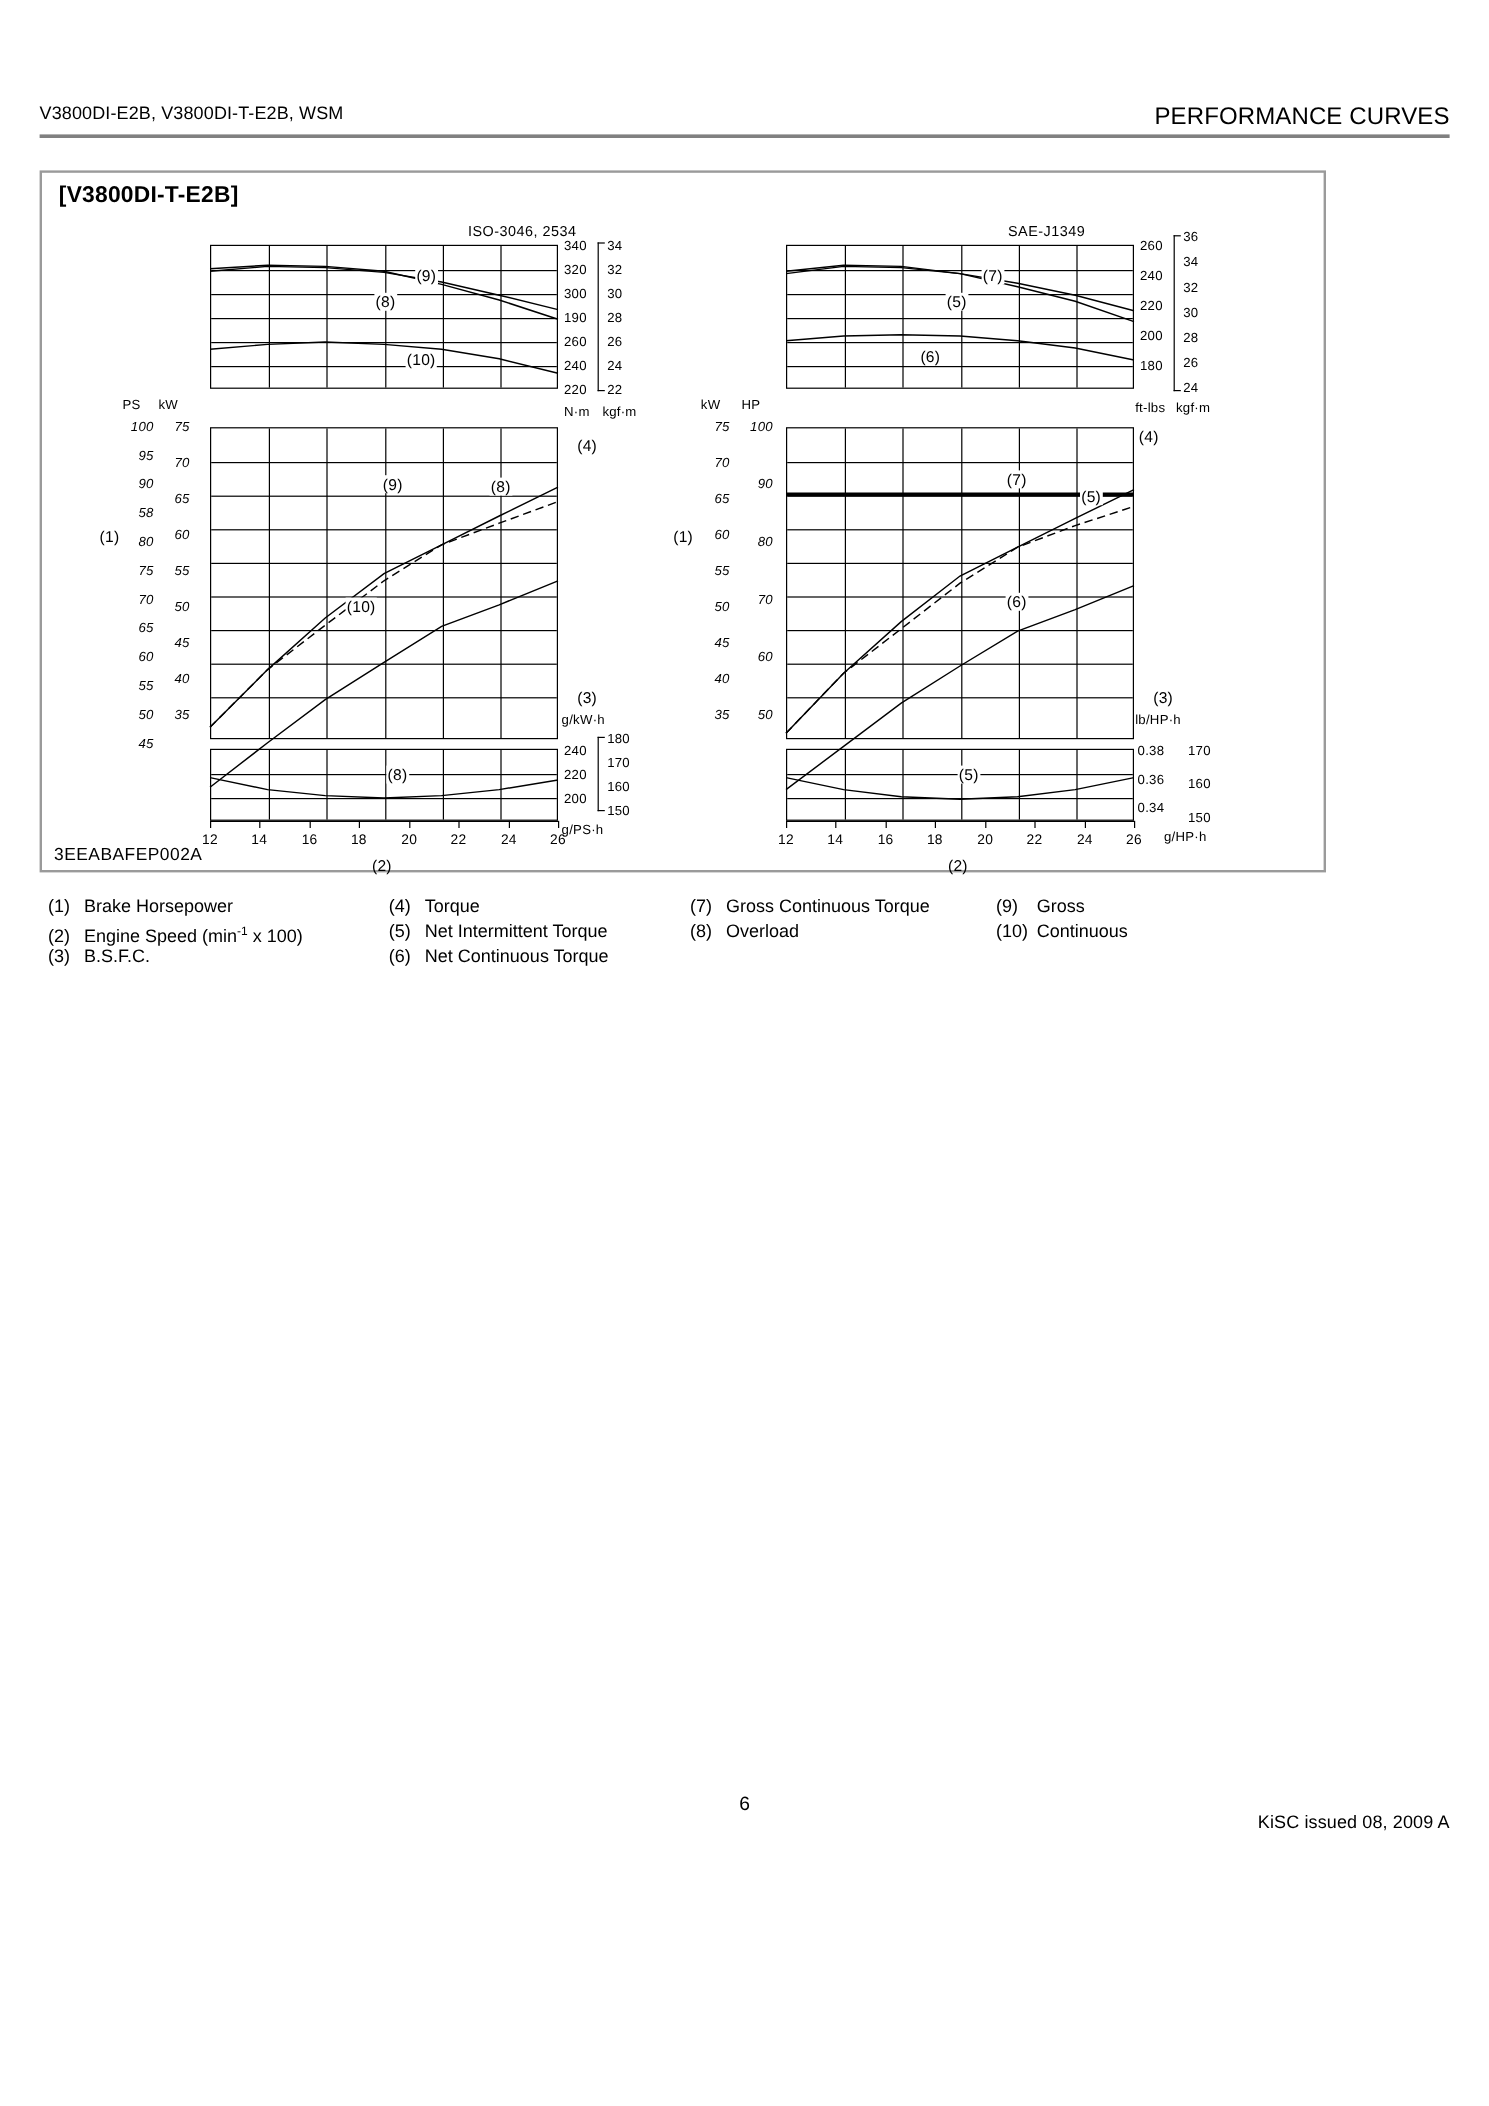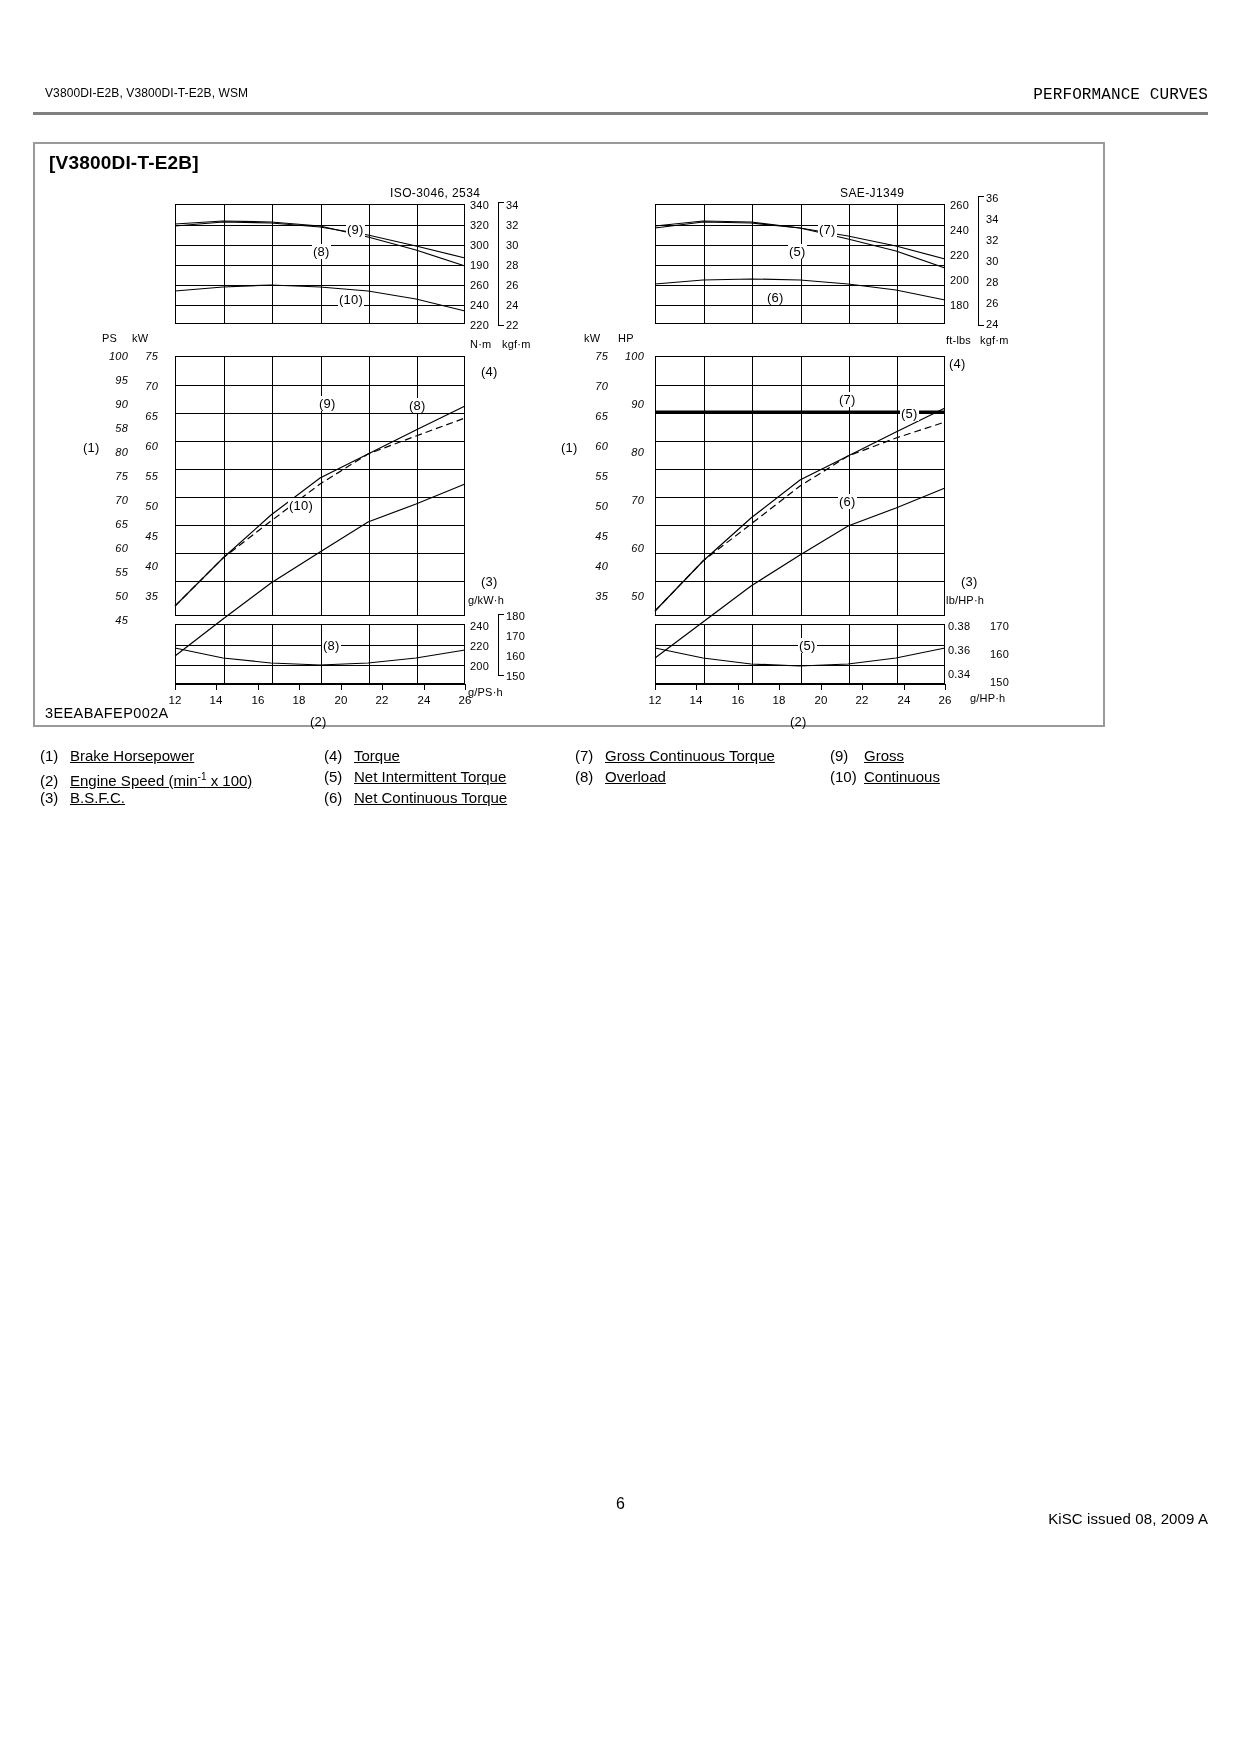--- a/index.html
+++ b/index.html
@@ -20,32 +20,31 @@
   
   .page-header {
     position: absolute;
     left: 33px;
     top: 86px;
     width: 1175px;
     height: 30px;
   }
   .hdr-left {
     position: absolute;
-    left: 12px; top: 0;
-    font-size: 12px;
+    left: 0; top: 0;
+    font-size: 15px;
     letter-spacing: .1px;
     white-space: nowrap;
   }
   .hdr-right {
     position: absolute;
     right: 0; top: 0;
-    font-size: 16px;
+    font-size: 20px;
     letter-spacing: .1px;
     white-space: nowrap;
-    font-family: Liberation Mono, monospace;
   }
   .hdr-rule {
     position: absolute;
     left: 33px;
     top: 112px;
     width: 1175px;
     height: 3px;
     background: #808080;
   }
 
@@ -219,21 +218,20 @@
     font-size: 15px;
     line-height: 21px;
   }
   .legend .lcol {
     position: absolute;
     top: 0;
   }
   .legend .lrow {
     white-space: nowrap;
     height: 21px;
-    text-decoration: underline;
   }
   .legend .num {
     display: inline-block;
     width: 30px;
   }
   .legend .num.wide { width: 34px; }
   sup { font-size: 10px; vertical-align: super; }
 
   
   .page-no {

